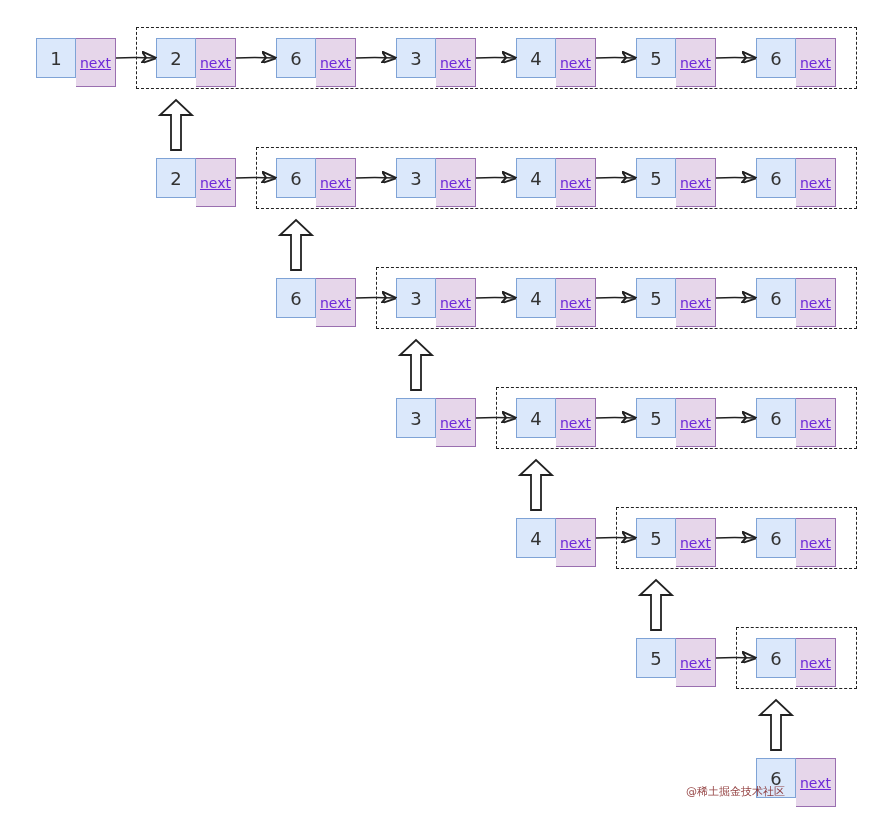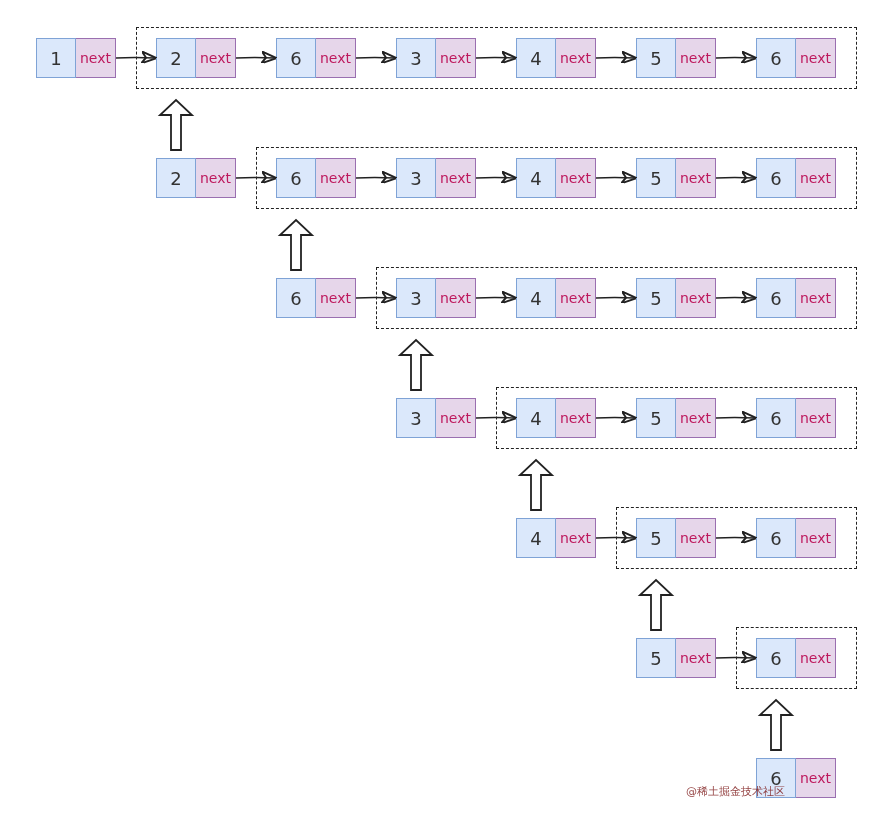--- a/index.html
+++ b/index.html
@@ -1,20 +1,20 @@
 <!DOCTYPE html>
 <html><head>
 <meta charset="utf-8">
 <style>
   html,body{margin:0;padding:0;background:#ffffff;}
   body{width:871px;height:829px;position:relative;overflow:hidden;font-family:"DejaVu Sans",sans-serif;}
   #canvas{position:absolute;left:0;top:0;width:871px;height:829px;}
   .node{position:absolute;width:80px;height:40px;display:flex;}
   .val{width:40px;height:40px;box-sizing:border-box;background:#dbe8fb;border:1.5px solid #7fa3d6;display:flex;align-items:center;justify-content:center;font-size:18px;color:#333;}
-  .nxt{width:40px;height:40px;box-sizing:border-box;background:#e6d6ea;border:1.5px solid #9a6fb0;border-left:none;display:flex;align-items:center;justify-content:center;font-size:14px;color:#be185d;}
+  .nxt{width:40px;height:49px;box-sizing:border-box;background:#e6d6ea;border:1.5px solid #9a6fb0;border-left:none;display:flex;align-items:center;justify-content:center;font-size:14px;color:#6d28d9;text-decoration:underline;}
   .dbox{position:absolute;border:1.5px dashed #222;box-sizing:border-box;}
   svg.ov{position:absolute;left:0;top:0;}
   .wm{position:absolute;left:686px;top:784px;font-size:11px;color:#7f1d1d;opacity:.85;}
 </style>
 </head>
 <body>
 
 <div id="canvas">
     <div class="dbox" style="left: 136px; top: 27px; width: 721px; height: 62px;"></div>
     <div class="node" style="left: 36px; top: 38px;">

